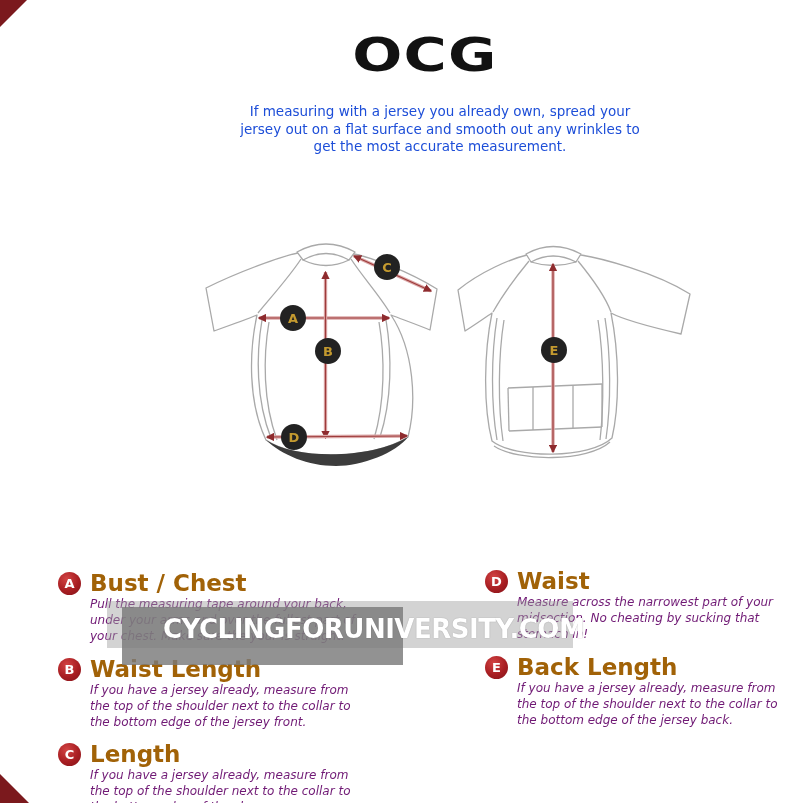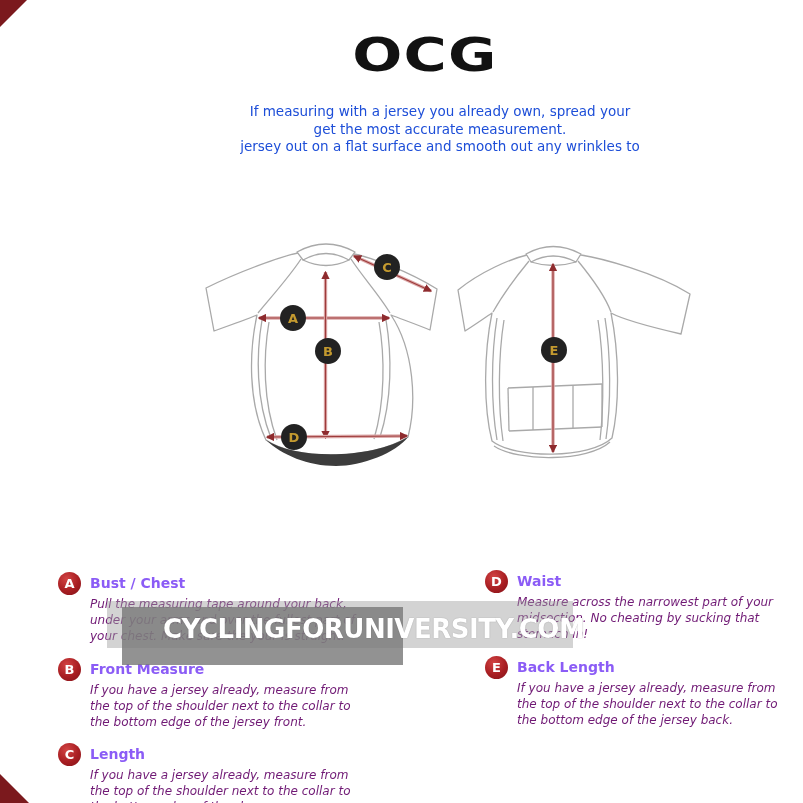--- a/index.html
+++ b/index.html
@@ -26,21 +26,21 @@
   .diagram{left:170px;top:225px;}
   
   .legend-item{position:absolute;width:430px;}
   .dot{
     position:absolute;left:0;top:0;width:23px;height:23px;border-radius:50%;
     background:radial-gradient(circle at 38% 30%, #d24343 0%, #a81e22 55%, #82131a 100%);
     color:#ffffff;font-weight:bold;font-size:13px;
     display:flex;align-items:center;justify-content:center;
   }
   .legend-text{margin-left:32px;}
-  .legend-title{font-size:14px;font-weight:bold;color:#8b5cf6;line-height:22px;white-space:nowrap;}
+  .legend-title{font-size:23px;font-weight:bold;color:#a16207;line-height:22px;white-space:nowrap;}
   .legend-body{margin-top:2px;font-size:12px;color:#701a75;line-height:16px;font-style:italic;}
   .legend-body div{white-space:nowrap;}
   
   .wm-band-light{left:107px;top:601px;width:466px;height:47px;background:rgba(158,158,158,0.45);}
   .wm-band-dark{left:122px;top:607px;width:281px;height:58px;background:rgba(122,122,122,0.82);}
   .wm-text{
     left:139px;top:614px;width:408px;text-align:center;
     font-size:26px;font-weight:800;color:#ffffff;letter-spacing:-0.5px;
     text-shadow:0 0 1px rgba(0,0,0,0.35);white-space:nowrap;margin-left:24px;
   }
@@ -48,22 +48,22 @@
 </head>
 <body>
 
 <div class="corner tl"></div>
 <div class="corner bl"></div>
 
 <div class="abs logo">OCG</div>
 
 <div class="abs intro">
   <div>If measuring with a jersey you already own, spread your</div>
+  <div>jersey out on a flat surface and smooth out any wrinkles to</div>
   <div>get the most accurate measurement.</div>
-  <div>jersey out on a flat surface and smooth out any wrinkles to</div>
 </div>
 
 <svg class="abs diagram" width="560" height="255" viewBox="170 225 560 255">
   <defs>
     <marker id="ah" viewBox="0 0 10 10" refX="8.5" refY="5" markerWidth="7" markerHeight="7" orient="auto-start-reverse">
       <path d="M0 0 L10 5 L0 10 z" fill="#8e2b2e"></path>
     </marker>
   </defs>
 
   <g fill="#ffffff" stroke="#a9a9a9" stroke-width="1.3" stroke-linejoin="round">
@@ -155,21 +155,21 @@
       <div>Pull the measuring tape around your back,</div>
       <div>under your arms and over the fullest part of</div>
       <div>your chest. Make sure the your is straight.</div>
     </div>
   </div>
 </div>
 
 <div class="legend-item" style="left:58px;top:658px;">
   <div class="dot">B</div>
   <div class="legend-text">
-    <div class="legend-title">Front Measure</div>
+    <div class="legend-title">Waist Length</div>
     <div class="legend-body">
       <div>If you have a jersey already, measure from</div>
       <div>the top of the shoulder next to the collar to</div>
       <div>the bottom edge of the jersey front.</div>
     </div>
   </div>
 </div>
 
 <div class="legend-item" style="left:58px;top:743px;">
   <div class="dot">C</div>

